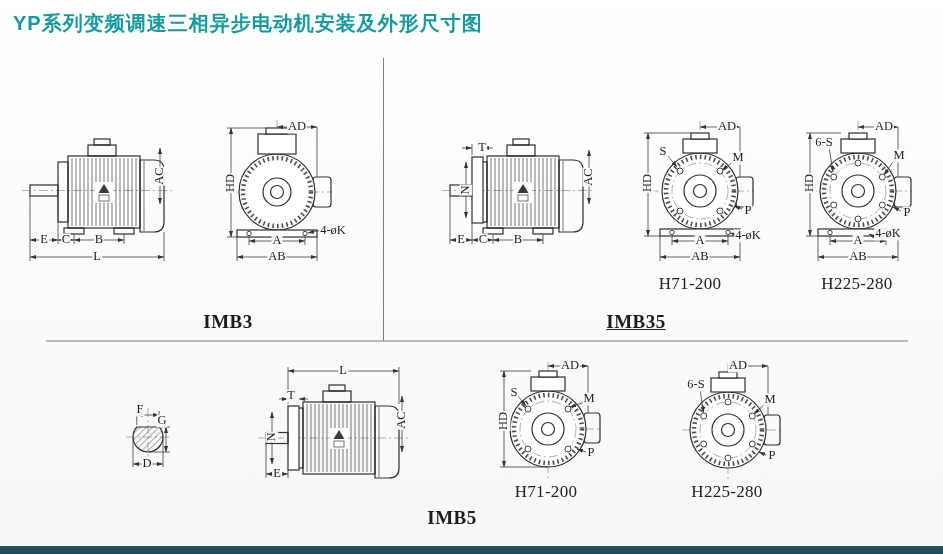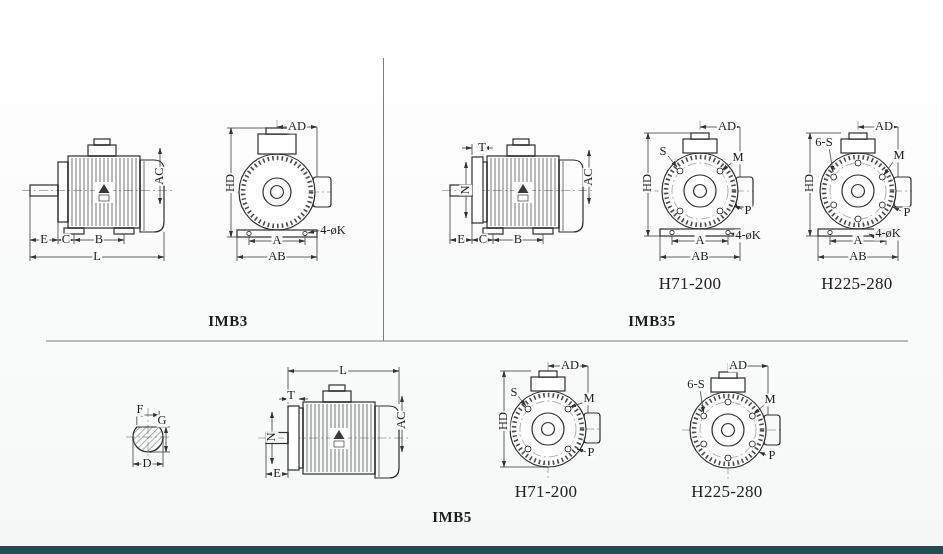--- a/index.html
+++ b/index.html
@@ -19,38 +19,39 @@
   }
   svg.art { position:absolute; left:0; top:0; }
   .label-layer { position:absolute; inset:0; pointer-events:none; }
   .dim-label {
     position:absolute;
     font-family:"Liberation Serif", serif;
     font-size:12.5px; color:#1c1c1c; line-height:1.05;
     background:rgba(251,251,251,0.93);
     padding:0 1px; white-space:nowrap;
   }
-  .dim-label.section { font-size:15px; font-weight:bold; letter-spacing:0.5px; background:transparent; }
+  .dim-label.section { font-size:19px; font-weight:bold; letter-spacing:0.5px; background:transparent; }
   .dim-label.variant { font-size:17px; color:#222; background:transparent; letter-spacing:0.3px; }
   .footer-bar { position:absolute; left:0; right:0; bottom:0; height:8px; }
 
   
   .ol  { fill:none;    stroke:#2e2e2e; stroke-width:1.2; }
   .olf { fill:#ffffff; stroke:#2e2e2e; stroke-width:1.2; }
   .fin { fill:none;    stroke:#2e2e2e; stroke-width:0.65; }
   .dl  { fill:none;    stroke:#3c3c3c; stroke-width:0.8; }
   .cl  { fill:none;    stroke:#8c8c8c; stroke-width:0.7; stroke-dasharray:9 3 2 3; }
   .scallop { fill:none; stroke:#2e2e2e; stroke-width:4.5; stroke-dasharray:1.6 3.1; opacity:0.85; }
   .hole { fill:#ffffff; stroke:#2e2e2e; stroke-width:0.9; }
 </style>
 </head>
 <body>
 
 <div class="page">
 
+  <h1 class="title" style="color: rgb(20, 154, 158);">YP系列变频调速三相异步电动机安装及外形尺寸图</h1>
 
   <svg class="art" width="943" height="554" viewBox="0 0 943 554">
     <defs>
       <marker id="ar" viewBox="0 0 10 10" refX="9.5" refY="5" markerWidth="8" markerHeight="8" orient="auto-start-reverse">
         <path d="M0,1.8 L10,5 L0,8.2 Z" fill="#333"></path>
       </marker>
       <pattern id="hatch" width="4.5" height="4.5" patternTransform="rotate(45)" patternUnits="userSpaceOnUse">
         <line x1="0" y1="0" x2="0" y2="4.5" stroke="#666" stroke-width="1"></line>
       </pattern>
 
@@ -297,21 +298,21 @@
       <span class="dim-label variant" style="left: 690px; top: 284px; transform: translate(-50%, -50%);">H71-200</span>
       <span class="dim-label" style="left: 824px; top: 143px; transform: translate(-50%, -50%);">6-S</span>
       <span class="dim-label" style="left: 884px; top: 127px; transform: translate(-50%, -50%);">AD</span>
       <span class="dim-label" style="left: 899px; top: 156px; transform: translate(-50%, -50%);">M</span>
       <span class="dim-label" style="left: 810px; top: 183px; transform: translate(-50%, -50%) rotate(-90deg);">HD</span>
       <span class="dim-label" style="left: 907px; top: 213px; transform: translate(-50%, -50%);">P</span>
       <span class="dim-label" style="left: 888px; top: 234px; transform: translate(-50%, -50%);">4-øK</span>
       <span class="dim-label" style="left: 858px; top: 241px; transform: translate(-50%, -50%);">A</span>
       <span class="dim-label" style="left: 858px; top: 257px; transform: translate(-50%, -50%);">AB</span>
       <span class="dim-label variant" style="left: 857px; top: 284px; transform: translate(-50%, -50%);">H225-280</span>
-      <span class="dim-label section" style="left: 652px; top: 322px; transform: translate(-50%, -50%);">IMB35</span>
+      <span class="dim-label section" style="left: 636px; top: 322px; transform: translate(-50%, -50%); text-decoration: underline;">IMB35</span>
       <span class="dim-label" style="left: 140px; top: 410px; transform: translate(-50%, -50%);">F</span>
       <span class="dim-label" style="left: 162px; top: 421px; transform: translate(-50%, -50%);">G</span>
       <span class="dim-label" style="left: 147px; top: 464px; transform: translate(-50%, -50%);">D</span>
       <span class="dim-label" style="left: 343px; top: 371px; transform: translate(-50%, -50%);">L</span>
       <span class="dim-label" style="left: 291px; top: 396px; transform: translate(-50%, -50%);">T</span>
       <span class="dim-label" style="left: 272px; top: 437px; transform: translate(-50%, -50%) rotate(-90deg);">N</span>
       <span class="dim-label" style="left: 402px; top: 420px; transform: translate(-50%, -50%) rotate(-90deg);">AC</span>
       <span class="dim-label" style="left: 277px; top: 474px; transform: translate(-50%, -50%);">E</span>
       <span class="dim-label" style="left: 570px; top: 366px; transform: translate(-50%, -50%);">AD</span>
       <span class="dim-label" style="left: 514px; top: 393px; transform: translate(-50%, -50%);">S</span>

